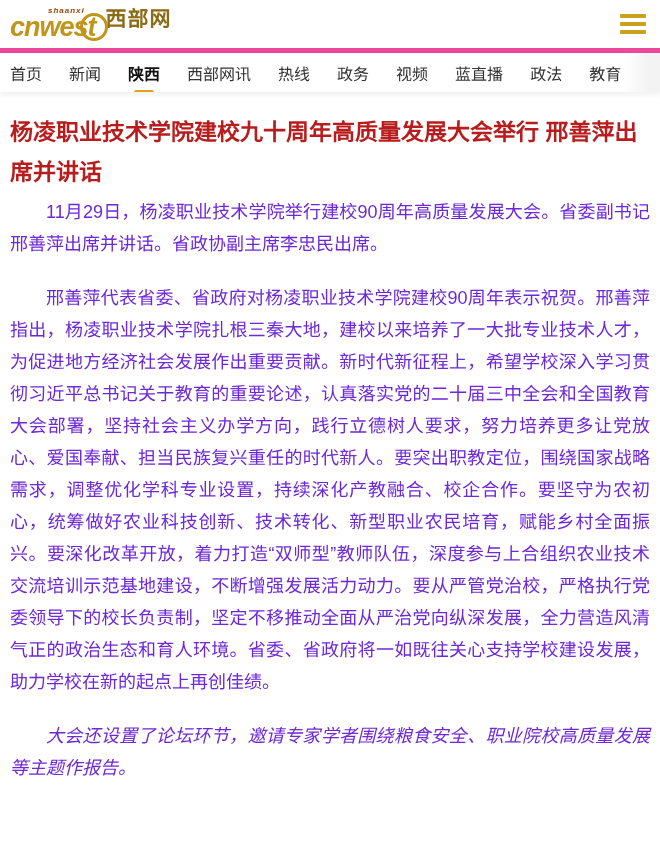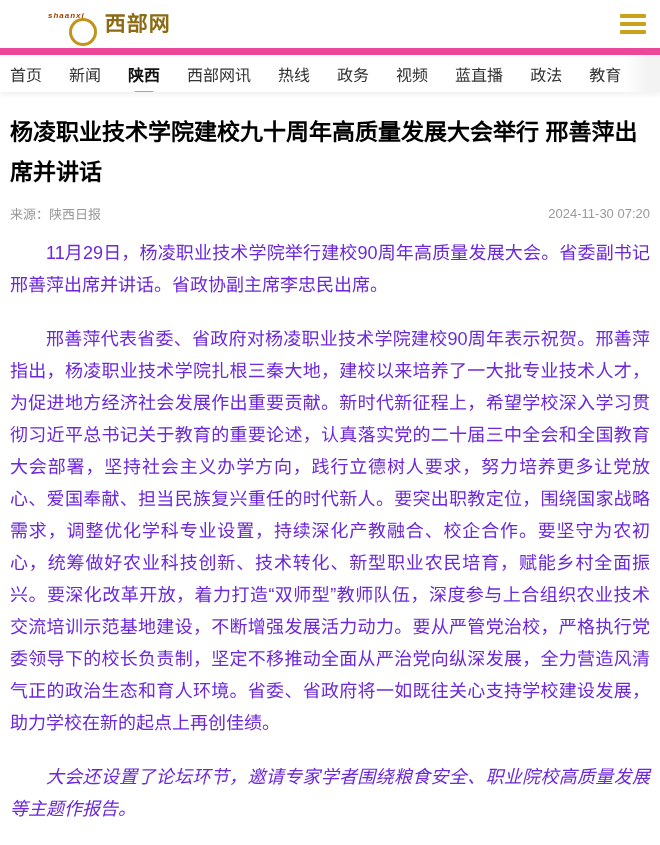--- a/index.html
+++ b/index.html
@@ -51,21 +51,20 @@
     width: 28px;
     height: 28px;
     border: 3px solid #C0951C;
     border-radius: 50%;
     pointer-events: none;
   }
   .logo-cn {
     font-size: 21px;
     font-weight: 800;
     color: #8D6A14;
-    margin-left: 10px;
     line-height: 1.1;
     letter-spacing: 1px;
   }
   .hamburger {
     width: 26px;
     display: flex;
     flex-direction: column;
     gap: 4px;
     cursor: pointer;
     padding: 2px 0;
@@ -79,21 +78,21 @@
   }
 
   
   .primary-nav {
     position: relative;
     height: 44px;
     display: flex;
     align-items: center;
     padding-left: 10px;
     background: #fff;
-    border-top: 7px solid #ec4899;
+    border-top: 5px solid #ec4899;
     box-shadow: 0 3px 5px rgba(0,0,0,0.06);
     white-space: nowrap;
     overflow: hidden;
   }
   .nav-item {
     position: relative;
     flex: 0 0 auto;
     font-size: 16px;
     color: #333;
     margin-right: 27px;
@@ -119,22 +118,22 @@
     background: linear-gradient(to right, rgba(245,245,245,0), #f3f3f3 65%);
     pointer-events: none;
   }
 
   
   .article { padding: 0 10px 18px; background: #fff; }
   .article-title {
     font-size: 23px;
     line-height: 40px;
     font-weight: 700;
-    color: #000000;
-    margin: 20px 0 12px;
+    color: #b91c1c;
+    margin: 20px 0 4px;
   }
   .article-meta {
     display: flex;
     justify-content: space-between;
     align-items: center;
     font-size: 13px;
     color: #999;
     margin-bottom: 14px;
   }
   .article-body p {
@@ -147,20 +146,21 @@
   }
   .article-body p:last-child { margin-bottom: 0; font-style: italic; }
 </style>
 </head>
 <body>
 
 <header class="site-header">
   <div class="logo">
     <span class="logo-en">
       <span class="logo-tagline">shaanxi</span>
+      <span>cnwest</span>
       <span class="logo-ring"></span>
     </span>
     <span class="logo-cn">西部网</span>
   </div>
   <div class="hamburger">
     <span></span>
     <span></span>
     <span></span>
   </div>
 </header>
@@ -175,22 +175,18 @@
   <a class="nav-item">视频</a>
   <a class="nav-item">蓝直播</a>
   <a class="nav-item">政法</a>
   <a class="nav-item">教育</a>
   <a class="nav-item">文化</a>
   <div class="nav-fade"></div>
 </nav>
 
 <main class="article">
   <h1 class="article-title">杨凌职业技术学院建校九十周年高质量发展大会举行 邢善萍出席并讲话</h1>
-  <div class="article-meta">
-    <span>来源：陕西日报</span>
-    <span>2024-11-30 07:20</span>
-  </div>
   <div class="article-body">
     <p>11月29日，杨凌职业技术学院举行建校90周年高质量发展大会。省委副书记邢善萍出席并讲话。省政协副主席李忠民出席。</p>
     <p>邢善萍代表省委、省政府对杨凌职业技术学院建校90周年表示祝贺。邢善萍指出，杨凌职业技术学院扎根三秦大地，建校以来培养了一大批专业技术人才，为促进地方经济社会发展作出重要贡献。新时代新征程上，希望学校深入学习贯彻习近平总书记关于教育的重要论述，认真落实党的二十届三中全会和全国教育大会部署，坚持社会主义办学方向，践行立德树人要求，努力培养更多让党放心、爱国奉献、担当民族复兴重任的时代新人。要突出职教定位，围绕国家战略需求，调整优化学科专业设置，持续深化产教融合、校企合作。要坚守为农初心，统筹做好农业科技创新、技术转化、新型职业农民培育，赋能乡村全面振兴。要深化改革开放，着力打造“双师型”教师队伍，深度参与上合组织农业技术交流培训示范基地建设，不断增强发展活力动力。要从严管党治校，严格执行党委领导下的校长负责制，坚定不移推动全面从严治党向纵深发展，全力营造风清气正的政治生态和育人环境。省委、省政府将一如既往关心支持学校建设发展，助力学校在新的起点上再创佳绩。</p>
     <p>大会还设置了论坛环节，邀请专家学者围绕粮食安全、职业院校高质量发展等主题作报告。</p>
   </div>
 </main>
 
 </body></html>

